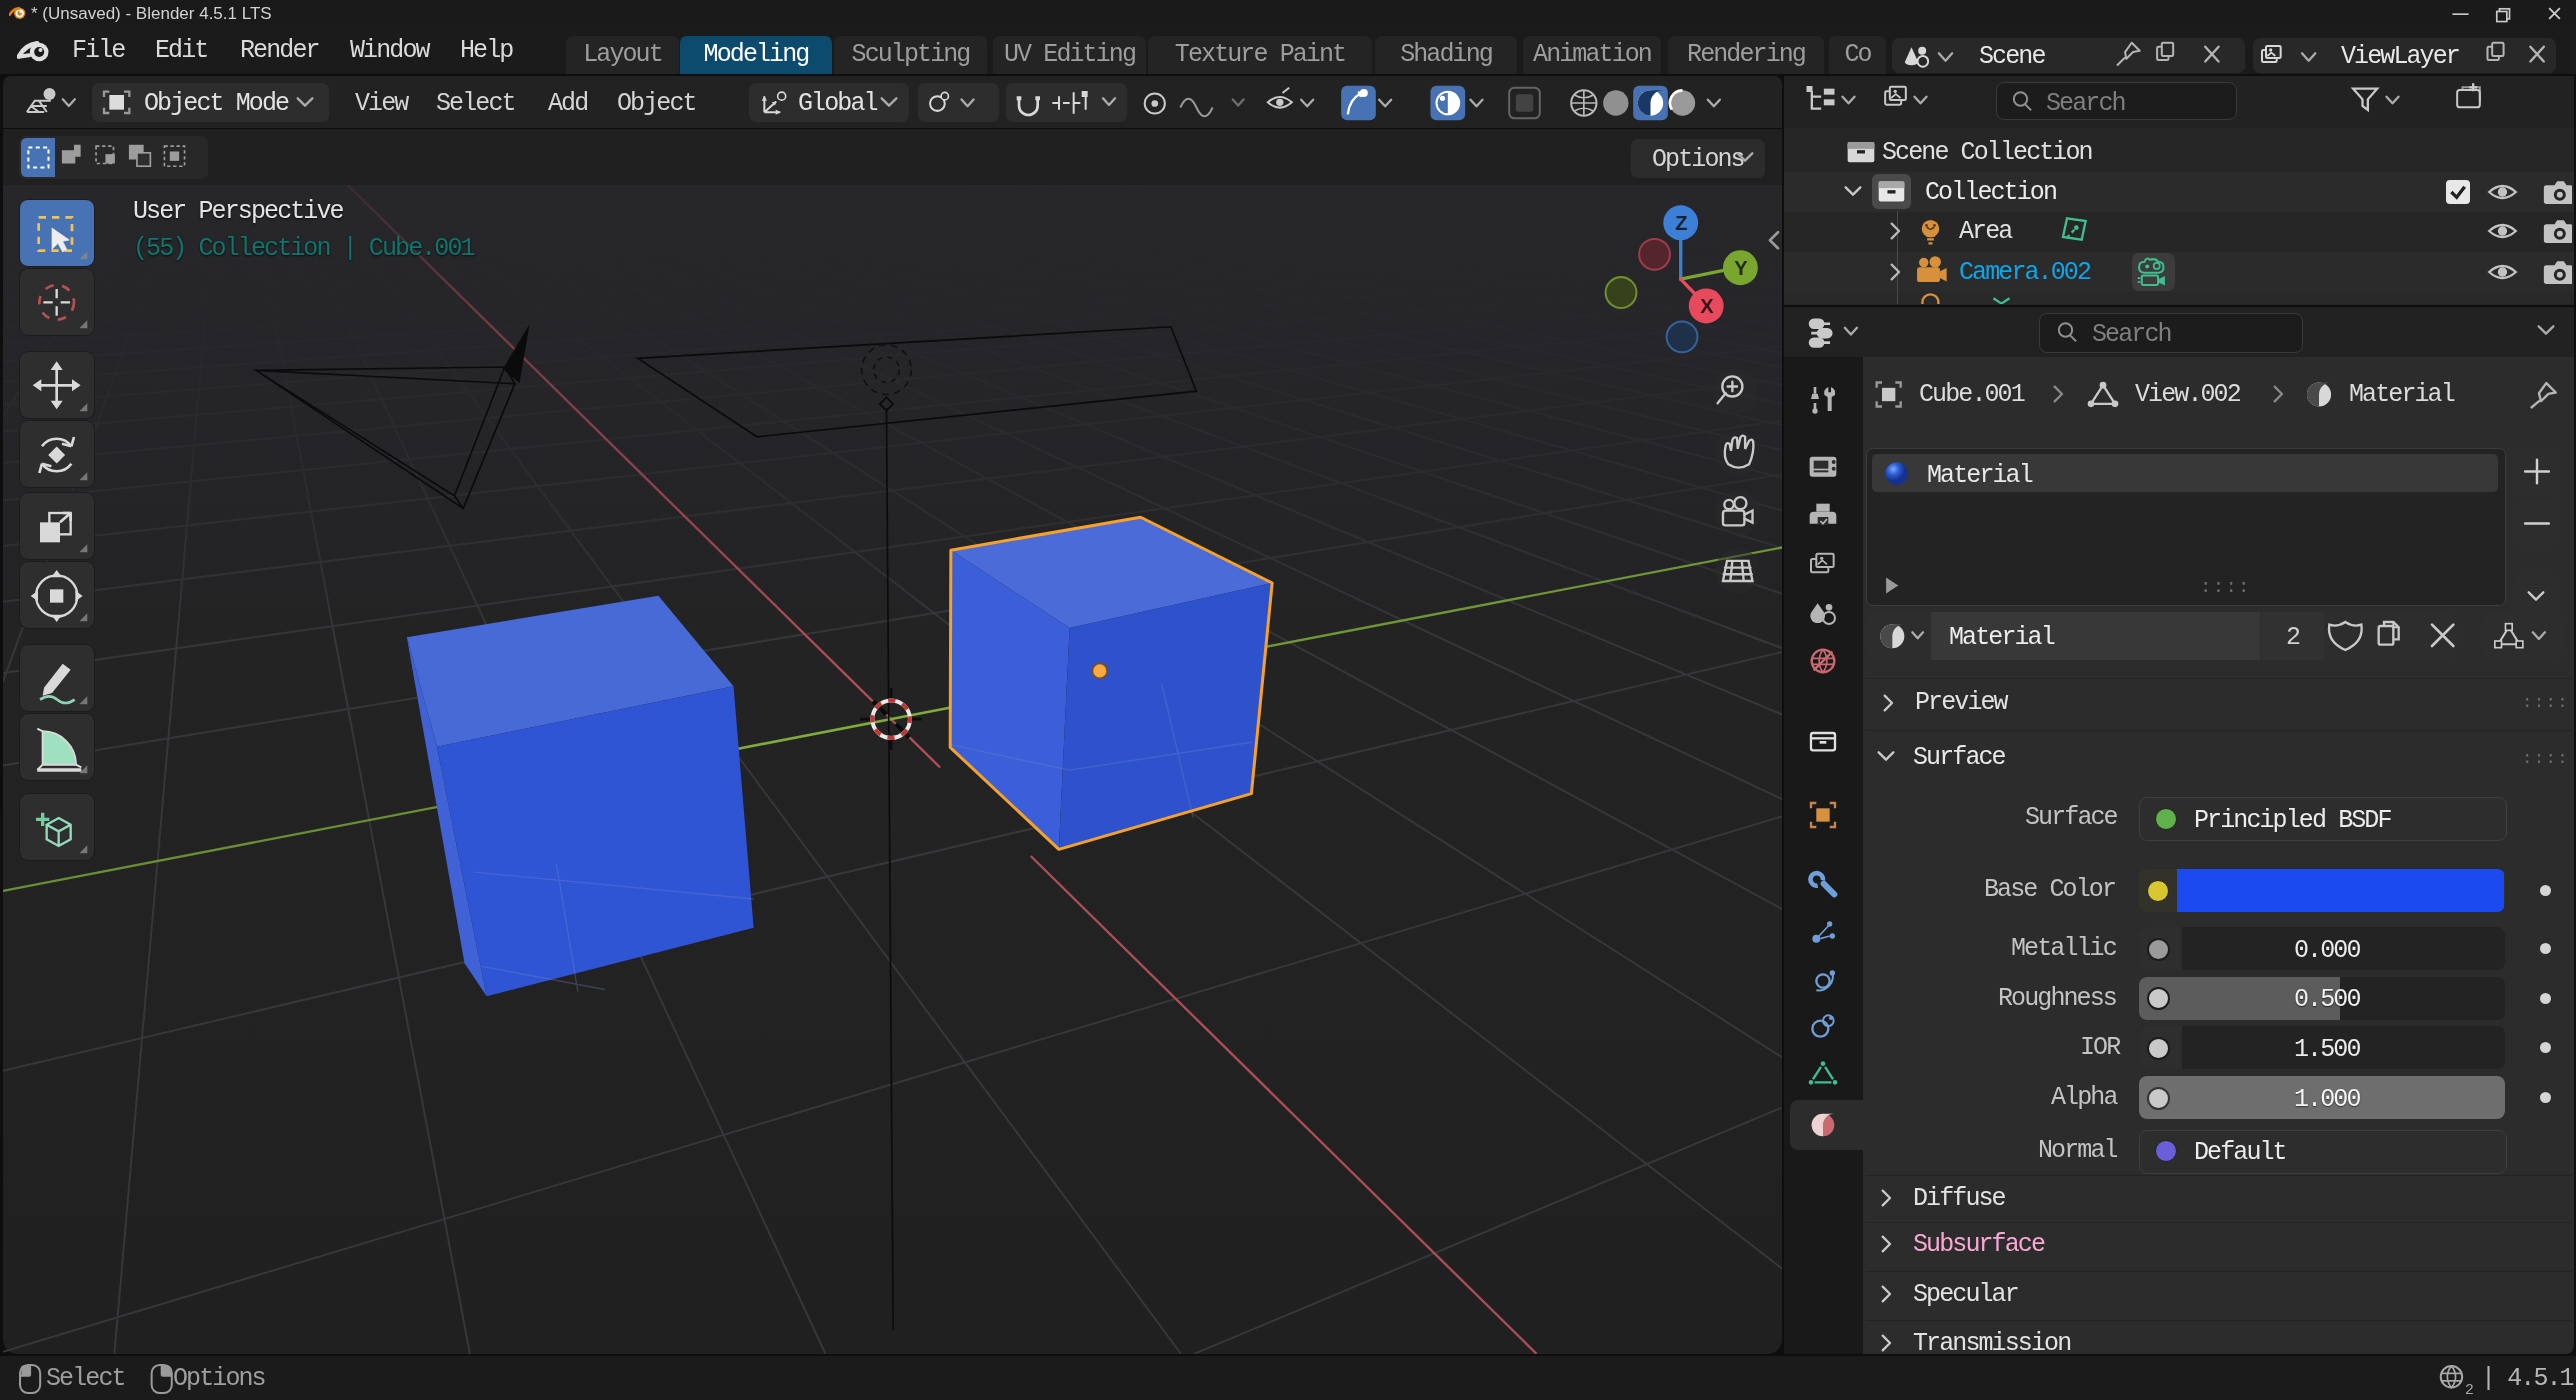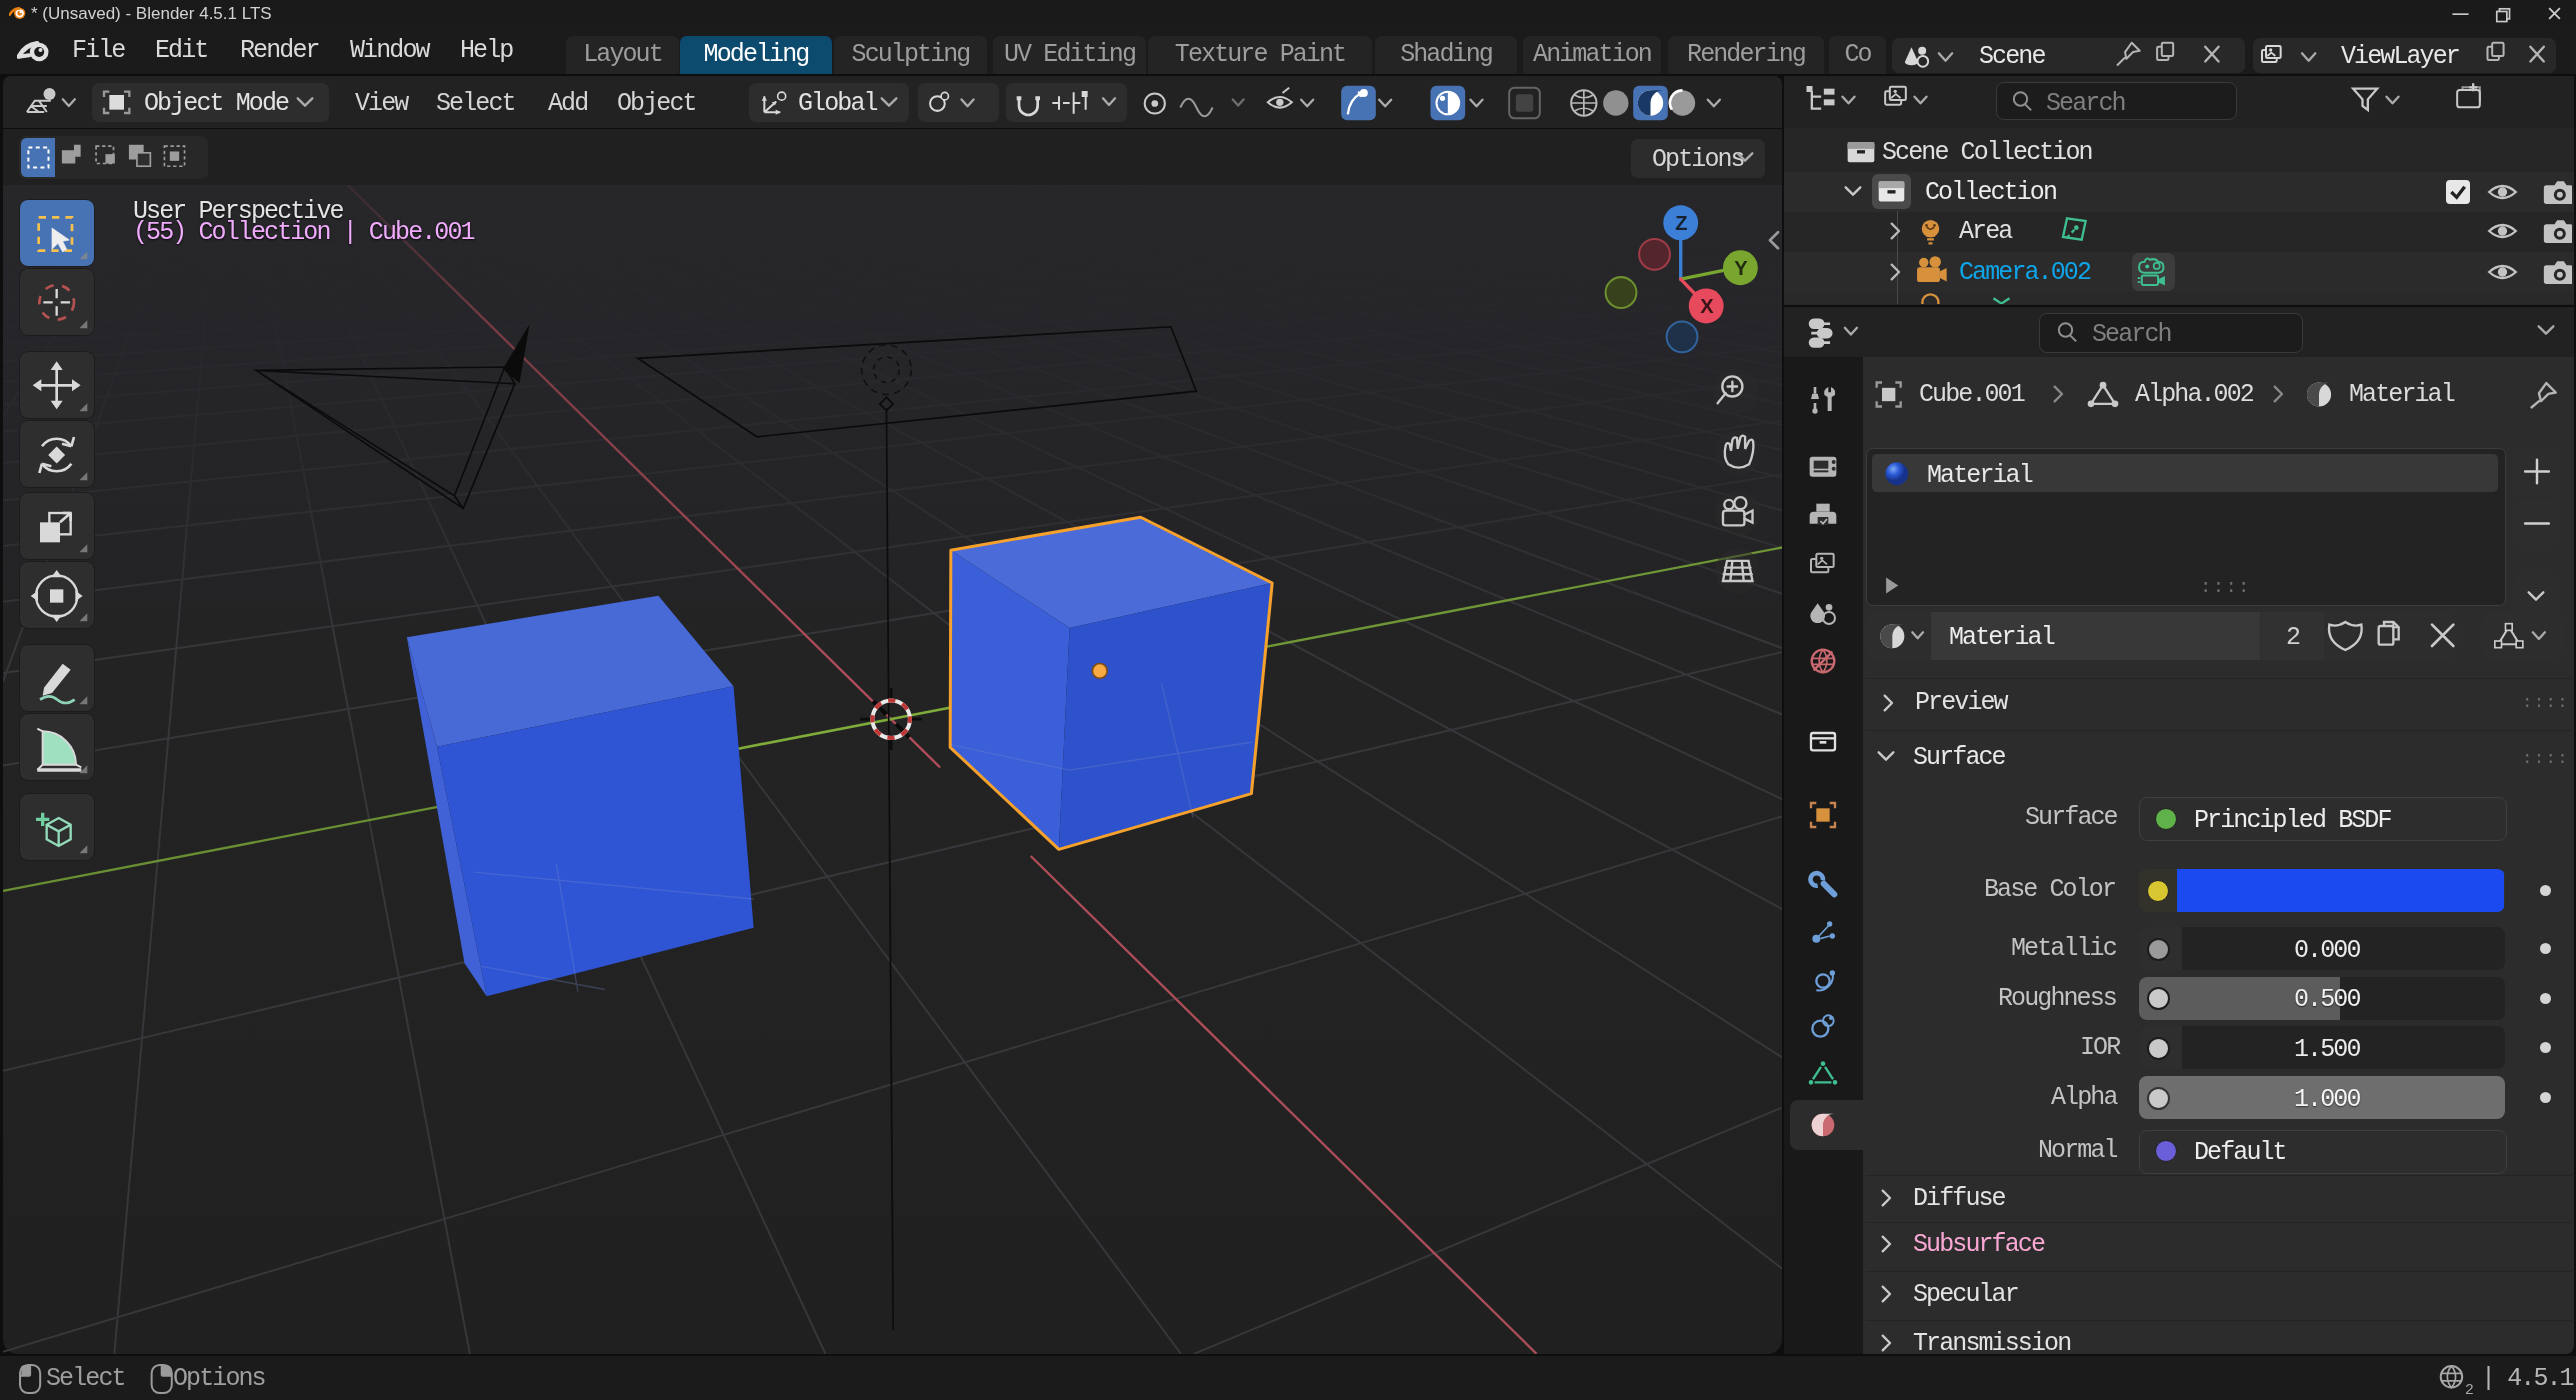--- a/index.html
+++ b/index.html
@@ -256,21 +256,21 @@
       <rect x="2564" y="485" width="32" height="22" rx="4"></rect>
       <circle cx="2573" cy="476" r="7"></circle>
       <circle cx="2590" cy="474" r="9"></circle>
       <path d="M2596 491 l12 -6 v18 l-12 -6"></path>
       <circle cx="2586" cy="575" r="34" fill="#2a2a2a" opacity="0.5" stroke="none"></circle>
       <path d="M2564 590 l6 -30 h32 l6 30 Z M2578 560 l-3 30 M2592 560 l3 30 M2567 570 h38 M2565 580 h42"></path>
     </g>
     <path d="M2646 70 L2634 82 L2646 94" stroke="#9a9a9a" stroke-width="4" fill="none" stroke-linecap="round" stroke-linejoin="round"></path>
   </svg>
 <div class="t" style="left:133px;top:199px;color:#e4e4e4;text-shadow:0 1.3px 2px rgba(0,0,0,0.8)">User Perspective</div>
-<div class="t" style="left:133px;top:220px;color:#f0abfc;text-shadow:0 1.3px 2px rgba(0,0,0,0.8)">(55) Collection | Cube.001</div>
+<div class="t" style="left:133px;top:236px;color:#0f766e;text-shadow:0 1.3px 2px rgba(0,0,0,0.8)">(55) Collection | Cube.001</div>
 <div class="ab" style="left:20px;top:200px;width:74px;height:66px;background:#4772b3;border-radius:8px;box-shadow:0 0 0 0.7px #1a1a1a"></div>
 <div class="ab" style="left:20px;top:269px;width:74px;height:66px;background:#2e2e2e;border-radius:8px;box-shadow:0 0 0 0.7px #1a1a1a"></div>
 <div class="ab" style="left:20px;top:352px;width:74px;height:66px;background:#2e2e2e;border-radius:8px;box-shadow:0 0 0 0.7px #1a1a1a"></div>
 <div class="ab" style="left:20px;top:421px;width:74px;height:66px;background:#2e2e2e;border-radius:8px;box-shadow:0 0 0 0.7px #1a1a1a"></div>
 <div class="ab" style="left:20px;top:493px;width:74px;height:66px;background:#2e2e2e;border-radius:8px;box-shadow:0 0 0 0.7px #1a1a1a"></div>
 <div class="ab" style="left:20px;top:562px;width:74px;height:66px;background:#2e2e2e;border-radius:8px;box-shadow:0 0 0 0.7px #1a1a1a"></div>
 <div class="ab" style="left:20px;top:645px;width:74px;height:66px;background:#2e2e2e;border-radius:8px;box-shadow:0 0 0 0.7px #1a1a1a"></div>
 <div class="ab" style="left:20px;top:714px;width:74px;height:66px;background:#2e2e2e;border-radius:8px;box-shadow:0 0 0 0.7px #1a1a1a"></div>
 <div class="ab" style="left:20px;top:794px;width:74px;height:66px;background:#2e2e2e;border-radius:8px;box-shadow:0 0 0 0.7px #1a1a1a"></div>
 <svg class="ab" style="left:20px;top:200px" width="74" height="66" viewBox="0 0 111 99">
@@ -548,21 +548,21 @@
 <div class="t" style="left:1919px;top:382px;color:#dcdcdc">Cube.001</div>
 <svg class="ab" style="left:2048px;top:384px" width="20" height="20" viewBox="0 0 30 30">
     <path d="M10 4 L21 15 L10 26" stroke="#8a8a8a" stroke-width="3.5" fill="none" stroke-linecap="round" stroke-linejoin="round"></path>
   </svg>
 <svg class="ab" style="left:2083px;top:377px" width="40" height="35" viewBox="0 0 60 52">
 <path d="M30 12 L48 40 L12 40 Z" fill="none" stroke="#c9c9c9" stroke-width="3.5"></path>
     <circle cx="30" cy="12" r="5" fill="#c9c9c9"></circle>
     <circle cx="48" cy="40" r="5" fill="#c9c9c9"></circle>
     <circle cx="12" cy="40" r="5" fill="#c9c9c9"></circle>
   </svg>
-<div class="t" style="left:2135px;top:382px;color:#dcdcdc">Alpha.002</div>
+<div class="t" style="left:2135px;top:382px;color:#dcdcdc">View.002</div>
 <svg class="ab" style="left:2268px;top:384px" width="20" height="20" viewBox="0 0 30 30">
     <path d="M10 4 L21 15 L10 26" stroke="#8a8a8a" stroke-width="3.5" fill="none" stroke-linecap="round" stroke-linejoin="round"></path>
   </svg>
 <svg class="ab" style="left:2300px;top:377px" width="38" height="35" viewBox="0 0 56 52">
 <circle cx="28" cy="26" r="18" fill="#d8d8d8"></circle>
     <path d="M28 8 a18 18 0 0 0 0 36 l0 -18 a18 18 0 0 1 18 -18 Z" fill="#4a4a4a"></path>
   </svg>
 <div class="t" style="left:2349px;top:382px;color:#dcdcdc">Material</div>
 <svg class="ab" style="left:2526px;top:379px" width="34" height="31" viewBox="0 0 50 46">
 <path d="M30 6 L44 20 L33 22 L22 33 L19 21 Z M20 32 L7 43" stroke="#b5b5b5" stroke-width="3.5" fill="none" stroke-linejoin="round"></path>

